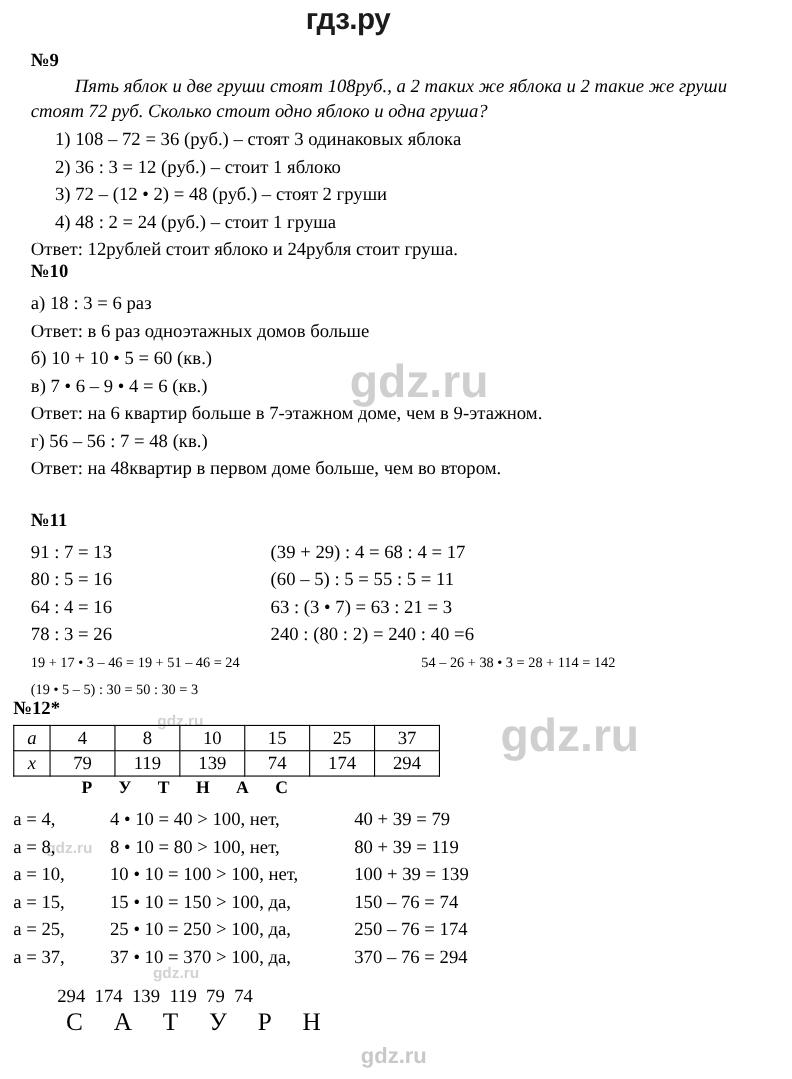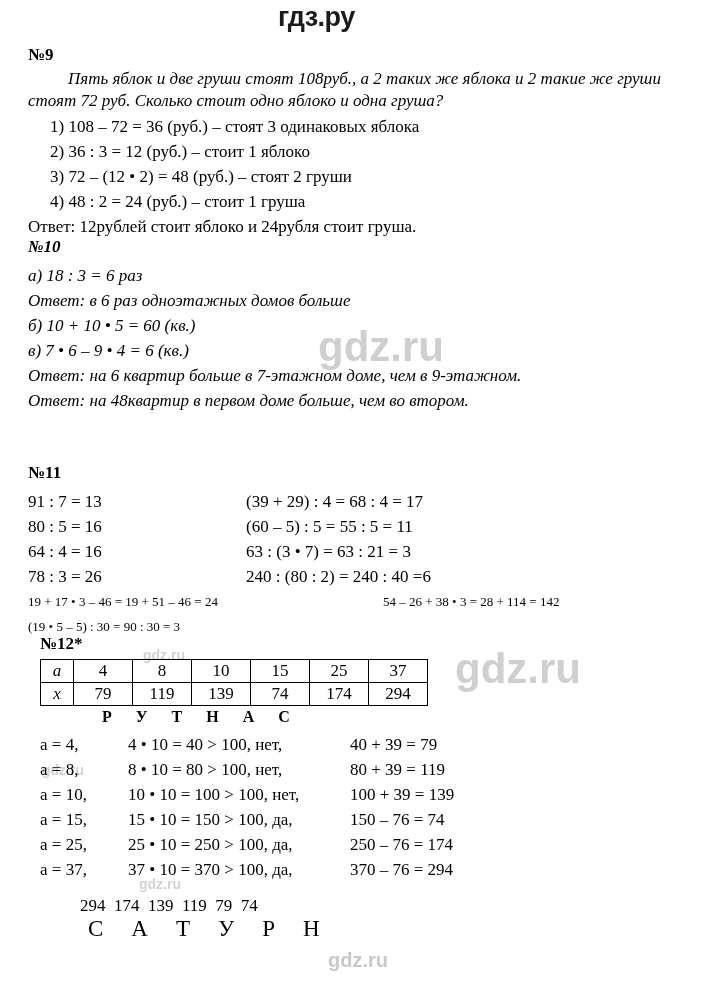--- a/index.html
+++ b/index.html
@@ -62,37 +62,37 @@
   .b9-para {
     width: 650px;
     font-size: 17px;
     font-style: italic;
     line-height: 22px;
     text-indent: 40px;
     margin-bottom: 2px;
   }
   .indented { padding-left: 22px; }
 
-  .block10 { position: absolute; left: 28px; top: 237px; font-style: italic; }
+  .block10 { position: absolute; left: 28px; top: 237px; }
   .block11 { position: absolute; left: 28px; top: 463px; }
 
   .b11-grid {
     display: grid;
     grid-template-columns: 218px auto;
     font-size: 17px;
     line-height: 25px;
   }
   .b11-wide {
     display: grid;
     grid-template-columns: 355px auto;
     font-size: 13px;
     line-height: 25px;
   }
 
-  .block12 { position: absolute; left: 40px; top: 634px; }
+  .block12 { position: absolute; left: 12px; top: 634px; }
   table.t12 {
     border-collapse: collapse;
     margin-top: 5px;
     font-size: 17px;
   }
   table.t12 td {
     border: 1px solid #000;
     text-align: center;
     height: 22px;
     padding: 0 4px;
@@ -157,40 +157,41 @@
   </div>
 
   <div class="block10">
     <div class="task-num">№10</div>
     <div style="height:6px"></div>
     <div class="line">а) 18 : 3 = 6 раз</div>
     <div class="line">Ответ: в 6 раз одноэтажных домов больше</div>
     <div class="line">б) 10 + 10 • 5 = 60 (кв.)</div>
     <div class="line">в) 7 • 6 – 9 • 4 = 6 (кв.)</div>
     <div class="line">Ответ: на 6 квартир больше в 7-этажном доме, чем в 9-этажном.</div>
+    <div class="line">г) 56 – 56 : 7 = 48 (кв.)</div>
     <div class="line">Ответ: на 48квартир в первом доме больше, чем во втором.</div>
   </div>
 
   <div class="block11">
     <div class="task-num">№11</div>
     <div style="height:6px"></div>
     <div class="b11-grid">
       <div>91 : 7 = 13</div>
       <div>(39 + 29) : 4 = 68 : 4 = 17</div>
       <div>80 : 5 = 16</div>
       <div>(60 – 5) : 5 = 55 : 5 = 11</div>
       <div>64 : 4 = 16</div>
       <div>63 : (3 • 7) = 63 : 21 = 3</div>
       <div>78 : 3 = 26</div>
       <div>240 : (80 : 2) = 240 : 40 =6</div>
     </div>
     <div class="b11-wide">
       <div>19 + 17 • 3 – 46 = 19 + 51 – 46 = 24</div>
       <div>54 – 26 + 38 • 3 = 28 + 114 = 142</div>
-      <div>(19 • 5 – 5) : 30 = 90 : 30 = 3</div>
+      <div>(19 • 5 – 5) : 30 = 50 : 30 = 3</div>
     </div>
   </div>
 
   <div class="block12">
     <div class="task-num">№12*</div>
     <table class="t12">
       <tbody>
           <tr>
         <td class="hdr">a</td>
         <td class="cell">4</td>

